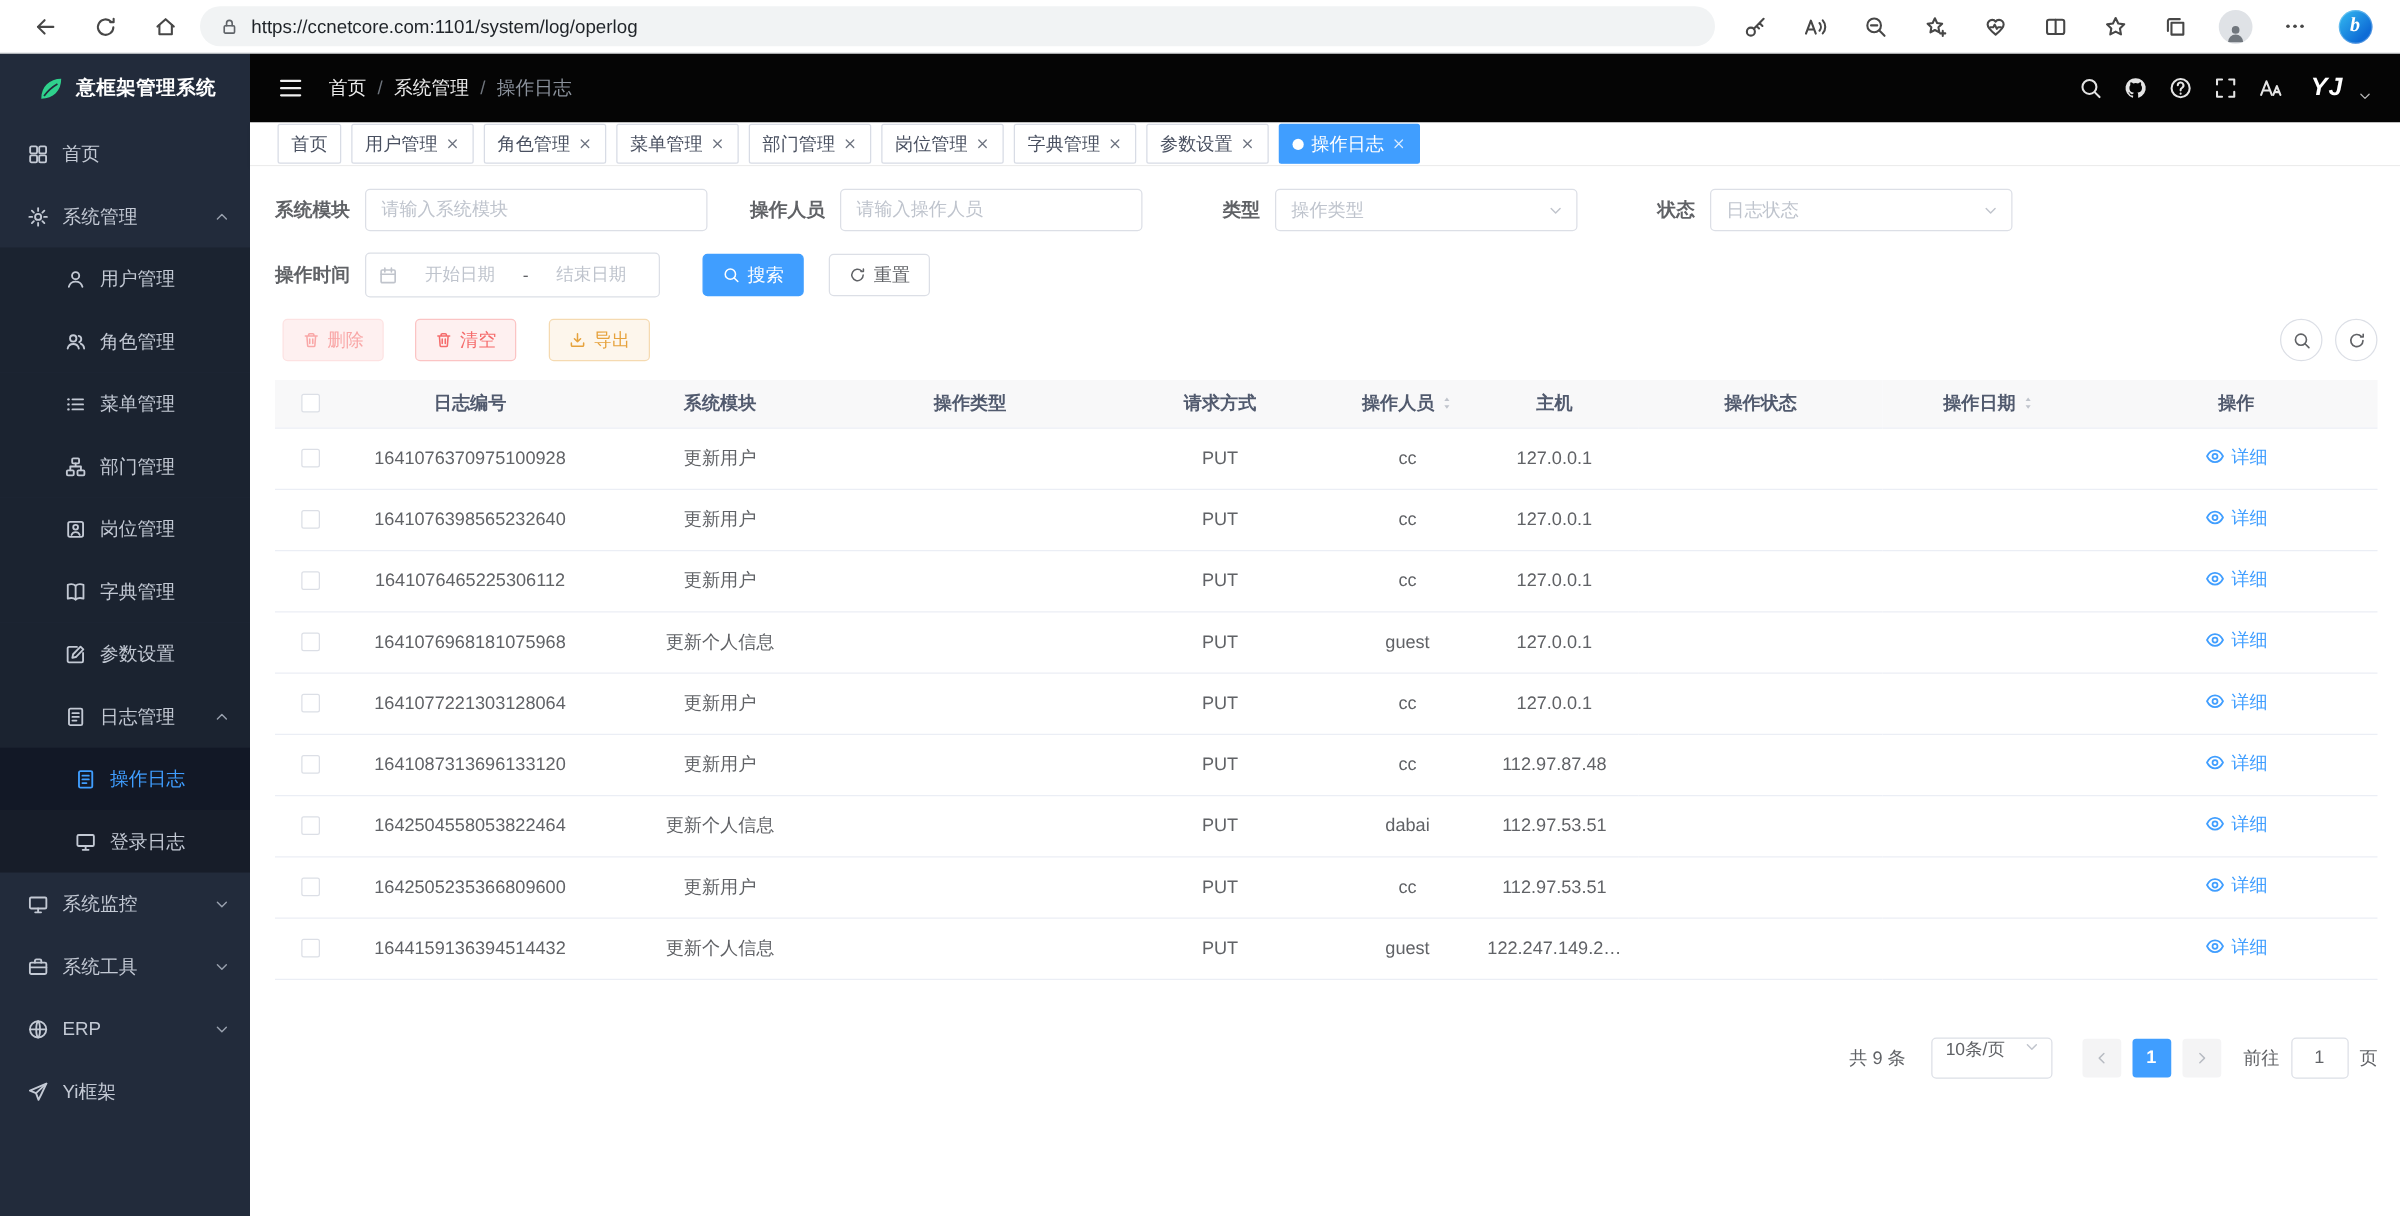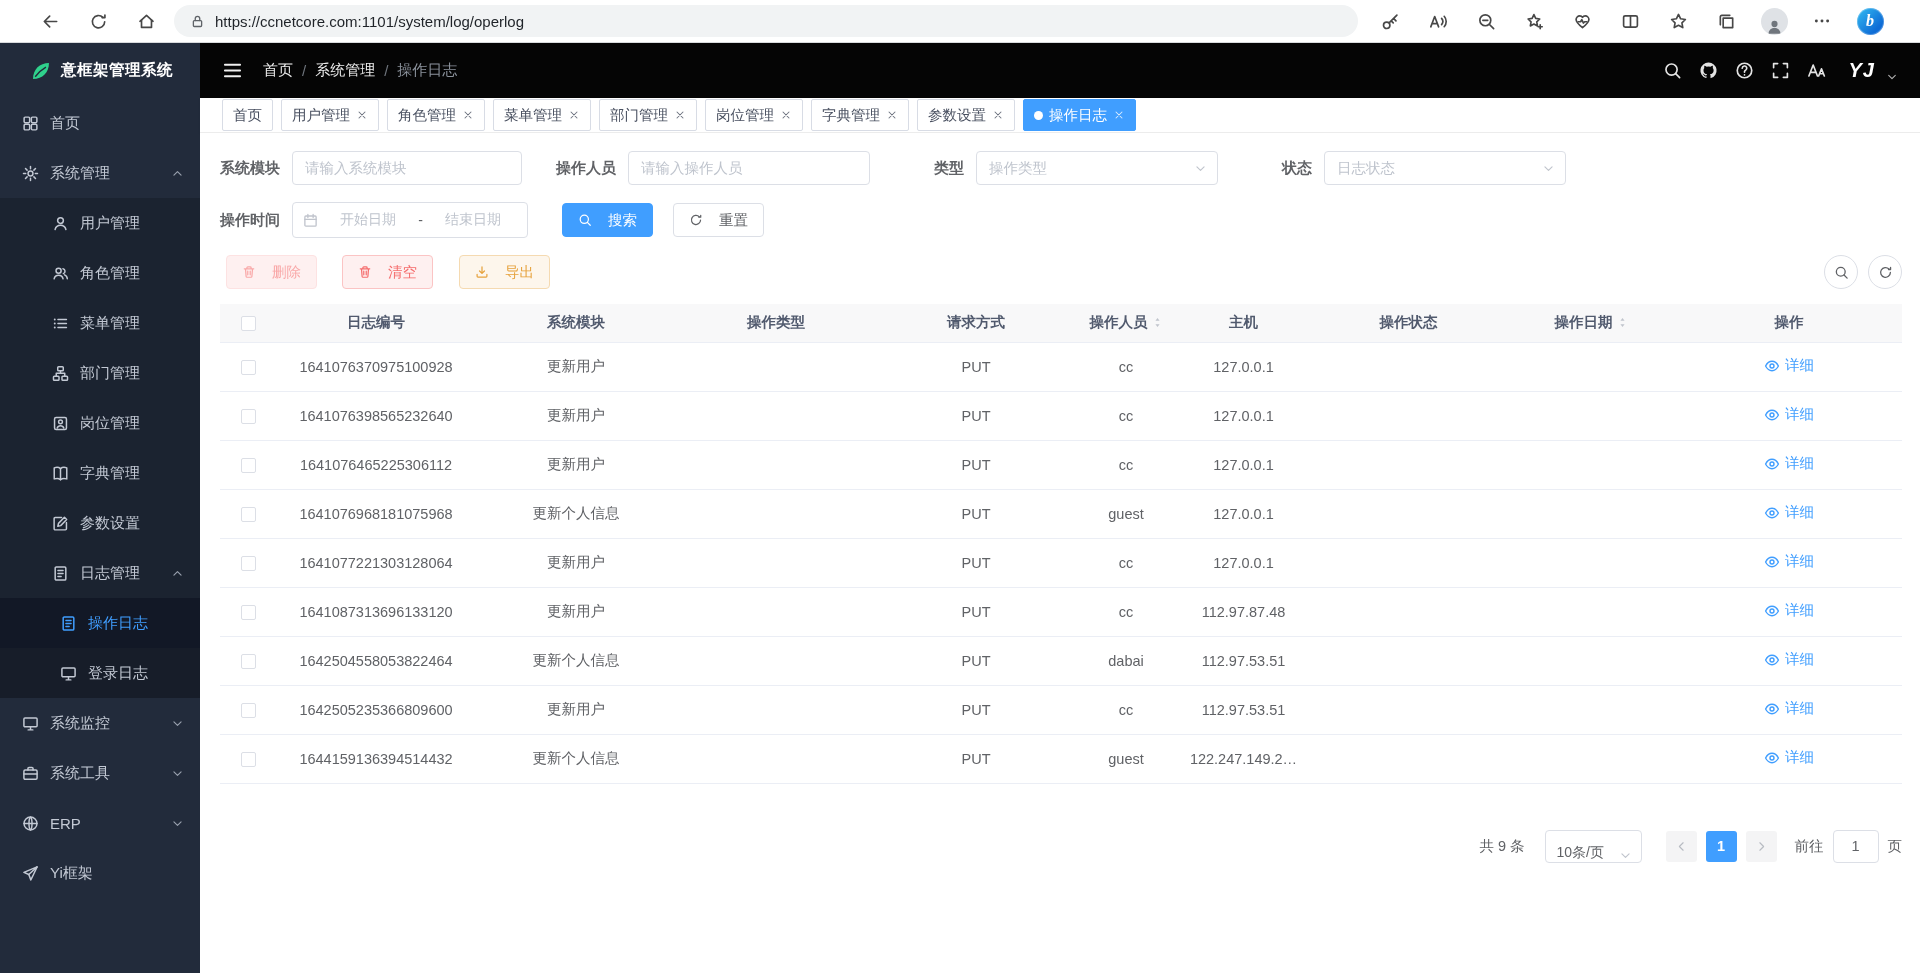--- a/index.html
+++ b/index.html
@@ -3,21 +3,21 @@
 <meta charset="utf-8">
 <style>
   *{box-sizing:border-box;margin:0;padding:0}
   html,body{width:1920px;height:973px;overflow:hidden}
   body{font-family:"Liberation Sans","DejaVu Sans",sans-serif;font-size:15px;color:#333;background:#fff}
   svg{display:block;width:100%;height:100%}
   span[data-icon]{display:inline-block;flex:none}
   button{font-family:inherit}
 
   
-  .browser{height:43px;background:#fff;border-bottom:1px solid #d8dadd;display:flex;align-items:center;padding:0 26px}
+  .browser{height:43px;background:#fff;border-bottom:1px solid #d8dadd;display:flex;align-items:center;padding:0 12px}
   .bbtn{border:none;background:transparent;width:48px;height:38px;display:flex;align-items:center;justify-content:center;color:#474747;cursor:pointer;flex:none}
   .bbtn>span[data-icon]{width:19px;height:19px}
   .urlbar{flex:1;height:32px;background:#f1f3f4;border-radius:16px;margin:0 8px 0 4px;display:flex;align-items:center;padding:0 16px;gap:10px;cursor:text}
   .urlbar span[data-icon]{width:15px;height:15px;color:#5f6368}
   .url-text{font-size:15px;color:#1f2328;white-space:nowrap}
   .b-right{display:flex;align-items:center}
   .avatar-circle{width:27px;height:27px;border-radius:50%;background:#dfe2e6;color:#70767d;display:flex;align-items:flex-end;justify-content:center;overflow:hidden}
   .avatar-circle span[data-icon]{width:17px;height:17px}
   .bing{width:27px;height:27px;border-radius:50%;background:linear-gradient(135deg,#35bdf2 0%,#0e6cd6 75%);display:flex;align-items:center;justify-content:center;box-shadow:inset 0 0 0 1px rgba(255,255,255,.25)}
   .bing::after{content:"b";color:#fff;font-weight:bold;font-style:italic;font-size:16px;font-family:"Liberation Serif",serif}
@@ -61,31 +61,31 @@
   .tab-close{width:12px;height:12px;opacity:.8}
 
   
   .content{flex:1;background:#fff;padding:18px 18px 0 20px;overflow:hidden}
   .frow{display:flex;align-items:center;margin-bottom:17px}
   .flabel{font-size:15px;color:#606266;font-weight:bold;margin-right:12px;white-space:nowrap}
   .ml34{margin-left:34px}
   .ml60{margin-left:64px}
   .finput{height:34px;border:1px solid #dcdfe6;border-radius:4px;padding:0 12px;font-size:14.5px;color:#606266;outline:none}
   .finput::placeholder{color:#bfc4cd}
-  .w230{width:230px}
+  .w230{width:274px}
   .w242{width:242px}
   .fselect{height:34px;width:242px;border:1px solid #dcdfe6;border-radius:4px;padding:0 10px 0 12px;display:flex;align-items:center;justify-content:space-between;cursor:pointer;background:#fff}
   .fs-placeholder{color:#bfc4cd;font-size:14.5px}
   .fs-caret{width:13px;height:13px;color:#c0c4cc}
   .fdate{height:36px;width:236px;border:1px solid #dcdfe6;border-radius:4px;display:flex;align-items:center;padding:0 10px;gap:6px}
   .fdate>span[data-icon]{width:15px;height:15px;color:#c0c4cc}
   .fd-ph{color:#bfc4cd;font-size:14px;flex:1;text-align:center;white-space:nowrap}
   .fd-sep{color:#606266;font-size:14px}
 
-  .btn{height:34px;border-radius:4px;border:1px solid transparent;display:inline-flex;align-items:center;gap:16px;padding:0 15px;font-size:14.5px;cursor:pointer;white-space:nowrap}
+  .btn{height:34px;border-radius:4px;border:1px solid transparent;display:inline-flex;align-items:center;gap:6px;padding:0 15px;font-size:14.5px;cursor:pointer;white-space:nowrap}
   .btn>span[data-icon]{width:14px;height:14px}
   .btn-primary{background:#409eff;border-color:#409eff;color:#fff;margin-left:34px}
   .btn-plain{background:#fff;border-color:#dcdfe6;color:#606266;margin-left:20px}
 
   .toolbar{display:flex;align-items:center}
   .btn-danger-disabled{background:#fef0f0;border-color:#fde2e2;color:#f9a7a7;margin-left:6px;cursor:not-allowed}
   .btn-danger-plain{background:#fef0f0;border-color:#fbc4c4;color:#f56c6c;margin-left:25px}
   .btn-warning-plain{background:#fdf6ec;border-color:#f5dab1;color:#e6a23c;margin-left:26px}
   .tool-right{margin-left:auto;display:flex;gap:10px}
   .circle-btn{width:34px;height:34px;border-radius:50%;border:1px solid #dcdfe6;background:#fff;display:flex;align-items:center;justify-content:center;color:#606266;cursor:pointer}
@@ -96,21 +96,21 @@
   .log-table th{background:#f8f8f9;color:#515a6e;font-size:14.5px;font-weight:bold;height:38px;border-bottom:1px solid #ebeef5;text-align:center;padding:0 4px;white-space:nowrap}
   .log-table td{height:49px;color:#606266;font-size:14.5px;text-align:center;border-bottom:1px solid #ebeef5;padding:0 4px;white-space:nowrap;overflow:hidden;text-overflow:ellipsis}
   .checkbox{display:inline-block;width:15px;height:15px;border:1px solid #dcdfe6;border-radius:2px;background:#fff;vertical-align:middle;cursor:pointer}
   .sort-ic{width:11px;height:15px;vertical-align:-3px;margin-left:4px;color:#c0c4cc;cursor:pointer}
   .detail-link{display:inline-flex;align-items:center;gap:5px;color:#409eff;cursor:pointer;text-decoration:none}
   .detail-link span[data-icon]{width:16px;height:16px}
 
   
   .pagination{display:flex;align-items:center;justify-content:flex-end;margin-top:46px;font-size:14.5px;color:#606266}
   .pg-total{margin-right:20px}
-  .pg-size{width:97px;height:33px;border:1px solid #dcdfe6;border-radius:4px;display:flex;align-items:flex-end;justify-content:space-between;padding:0 9px 0 11px;cursor:pointer;margin-right:24px;font-size:14px;color:#606266}
+  .pg-size{width:97px;height:33px;border:1px solid #dcdfe6;border-radius:4px;display:flex;align-items:flex-start;justify-content:space-between;padding:0 9px 0 11px;cursor:pointer;margin-right:24px;font-size:14px;color:#606266}
   .pg-btn{width:31px;height:31px;border-radius:3px;background:#f4f4f5;display:flex;align-items:center;justify-content:center;color:#b7bbc2;cursor:pointer}
   .pg-btn>span[data-icon]{width:13px;height:13px}
   .pg-cur{width:31px;height:31px;border-radius:3px;background:#409eff;color:#fff;display:flex;align-items:center;justify-content:center;margin:0 9px;font-weight:bold;cursor:pointer}
   .pg-goto{margin-left:18px;margin-right:9px}
   .pg-input{width:46px;height:33px;border:1px solid #dcdfe6;border-radius:4px;text-align:center;font-size:14.5px;color:#606266;outline:none}
   .pg-unit{margin-left:9px}
 </style>
 </head>
 <body>
 

